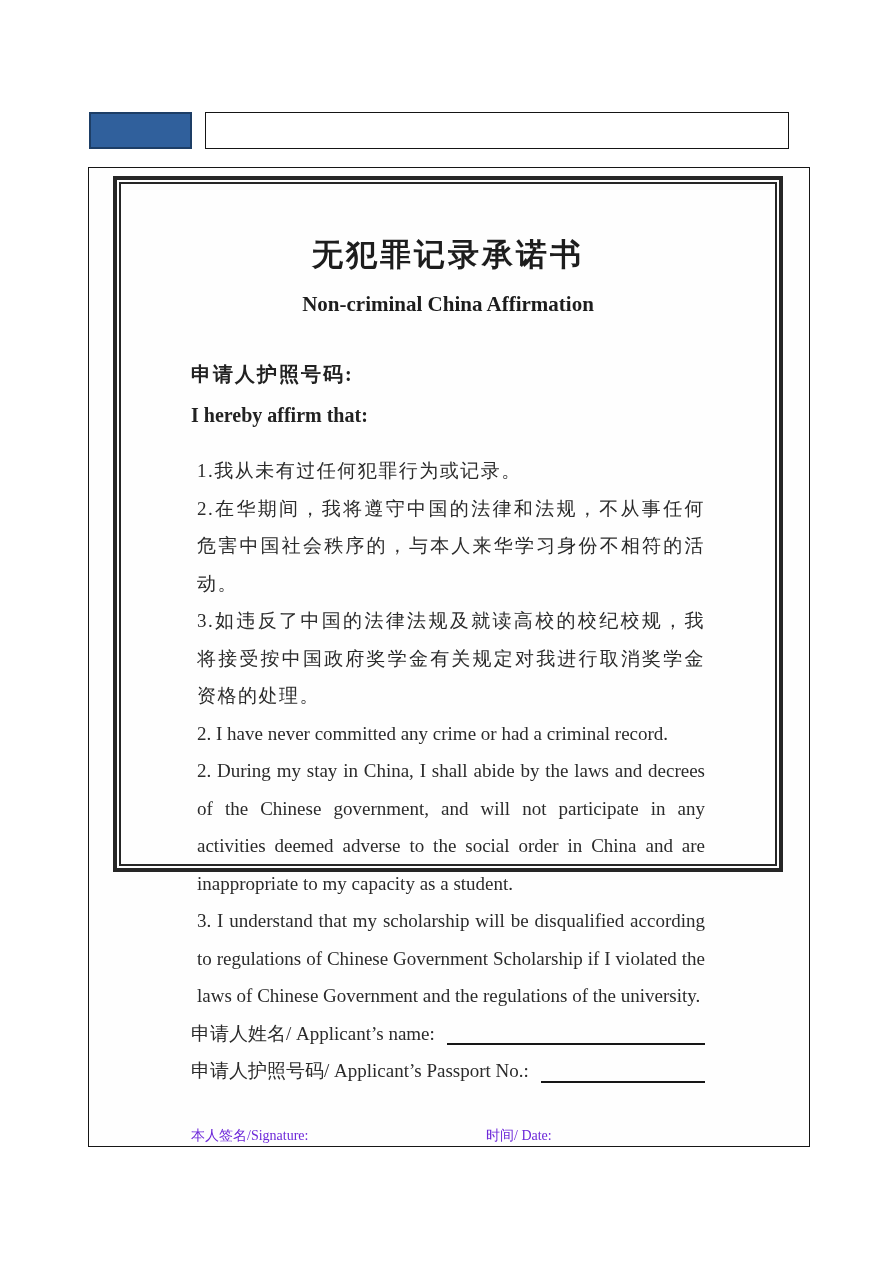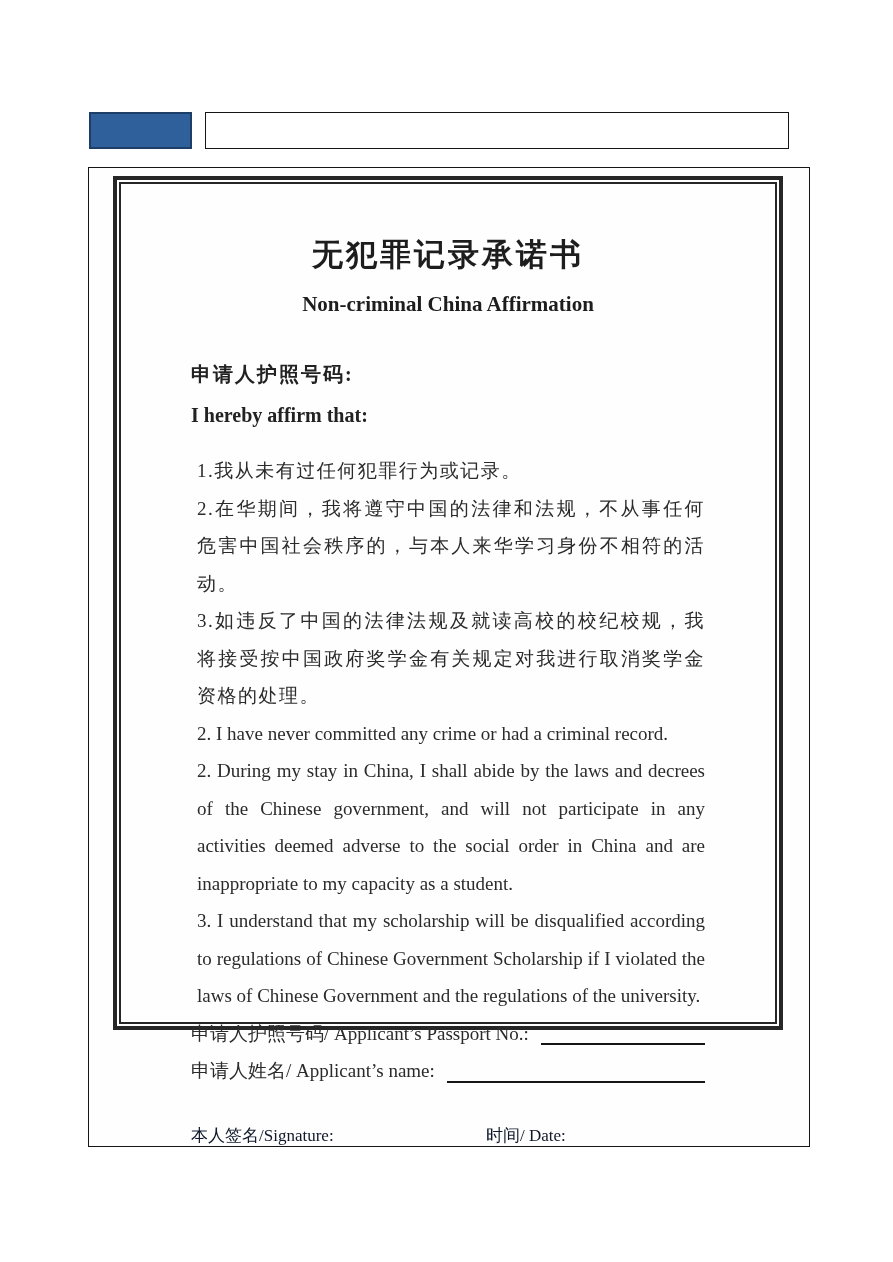--- a/index.html
+++ b/index.html
@@ -35,21 +35,21 @@
   .outer-rect {
     position: absolute; left: 88px; top: 167px;
     width: 722px; height: 980px;
     border: 1px solid #161616;
     box-sizing: border-box;
     background: #fefefe;
   }
   
   .frame {
     position: absolute; left: 24px; top: 8px;
-    width: 670px; height: 854px;
+    width: 670px; height: 696px;
     border: 4px solid #262626;
     box-sizing: border-box;
   }
   .frame-inner {
     position: absolute; inset: 2px;
     border: 2px solid #262626;
   }
   .content {
     position: absolute; inset: 0;
     padding: 0 70px;
@@ -84,21 +84,21 @@
   .field-label { white-space: nowrap; }
   .fill-line {
     flex: 1 1 auto;
     border-bottom: 2px solid #161616;
     margin: 0 0 7px 12px;
     min-height: 22px;
     font-size: 19px;
   }
   .sig-row {
     display: flex; margin-top: 27px;
-    font-size: 17px; line-height: 37.5px; color: #0f172a;
+    font-size: 14px; line-height: 37.5px; color: #6d28d9;
   }
   .sig-cell { width: 295px; white-space: nowrap; }
   .date-cell { white-space: nowrap; }
 </style>
 </head>
 <body>
 
 <div class="page">
 
   <div class="blue-box"></div>
@@ -121,28 +121,28 @@
           <div class="body-block">
             <p class="para zh">1.我从未有过任何犯罪行为或记录。</p>
             <p class="para zh">2.在华期间，我将遵守中国的法律和法规，不从事任何危害中国社会秩序的，与本人来华学习身份不相符的活动。</p>
             <p class="para zh">3.如违反了中国的法律法规及就读高校的校纪校规，我将接受按中国政府奖学金有关规定对我进行取消奖学金资格的处理。</p>
             <p class="para en">2. I have never committed any crime or had a criminal record.</p>
             <p class="para en">2. During my stay in China, I shall abide by the laws and decrees of the Chinese government, and will not participate in any activities deemed adverse to the social order in China and are inappropriate to my capacity as a student.</p>
             <p class="para en">3. I understand that my scholarship will be disqualified according to regulations of Chinese Government Scholarship if I violated the laws of Chinese Government and the regulations of the university.</p>
           </div>
 
           <div class="field-row">
-            <span class="field-label">申请人护照号码/ Applicant’s Passport No.:</span>
+            <span class="field-label">申请人姓名/ Applicant’s name:</span>
             <span class="fill-line">
               <span></span>
             </span>
           </div>
 
           <div class="field-row">
-            <span class="field-label">申请人姓名/ Applicant’s name:</span>
+            <span class="field-label">申请人护照号码/ Applicant’s Passport No.:</span>
             <span class="fill-line">
               <span></span>
             </span>
           </div>
 
           <div class="sig-row">
             <span class="sig-cell">本人签名/Signature:</span>
             <span class="date-cell">时间/ Date:</span>
           </div>
 

